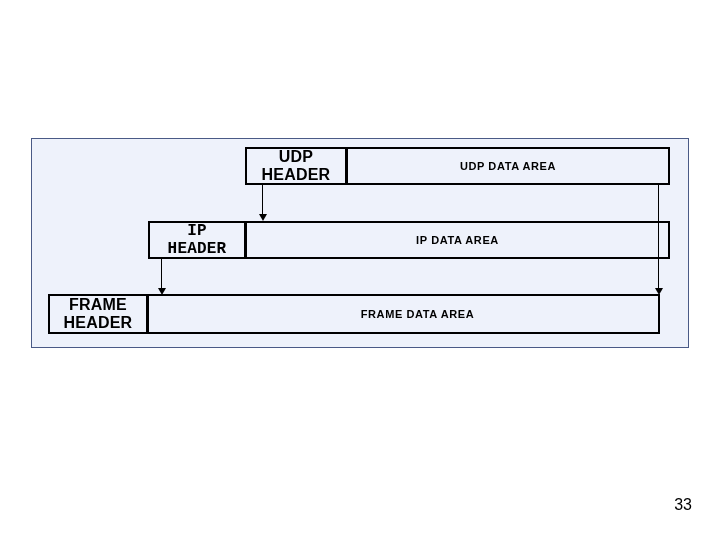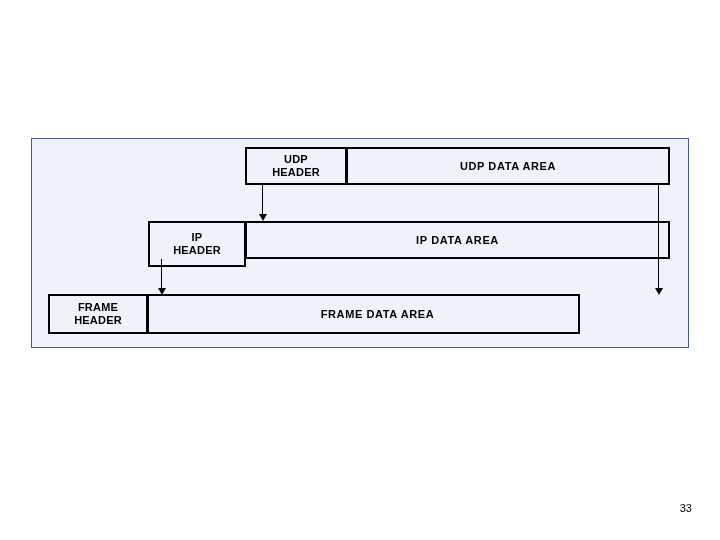--- a/index.html
+++ b/index.html
@@ -35,21 +35,21 @@
     display: flex;
     align-items: center;
     justify-content: center;
     text-align: center;
     color: #000000;
     font-weight: bold;
     line-height: 1.15;
   }
 
   .hdr {
-    font-size: 11px;
+    font-size: 16px;
     letter-spacing: 0.2px;
   }
   .area {
     font-size: 11px;
     letter-spacing: 0.6px;
     font-weight: bold;
   }
 
   
   #udp-header-box {
@@ -63,41 +63,42 @@
     top: 147px;
     width: 324px;
     height: 38px;
   }
 
   
   #ip-header-box {
     left: 148px;
     top: 221px;
     width: 98px;
-    height: 46px;
+    height: 38px;
+    font-family: Liberation Mono, monospace;
   }
   #ip-data-box {
     left: 245px;
     top: 221px;
     width: 425px;
     height: 38px;
     text-align: center;
   }
 
   
   #frame-header-box {
     left: 48px;
     top: 294px;
     width: 100px;
     height: 40px;
   }
   #frame-data-box {
     left: 147px;
     top: 294px;
-    width: 433px;
+    width: 513px;
     height: 40px;
     padding-left: 28px;
   }
 
   
   .arrow {
     position: absolute;
   }
   .arrow .shaft {
     position: absolute;
@@ -141,21 +142,21 @@
     height: 36px;
   }
   #arrow-ip-to-frame .shaft { height: 29px; }
   #arrow-ip-to-frame .head { top: 29px; }
 
   
   #page-number {
     position: absolute;
     right: 28px;
     bottom: 26px;
-    font-size: 11px;
+    font-size: 16px;
     color: #000000;
     text-align: right;
   }
 </style>
 </head>
 <body>
 
 <div id="diagram-panel"></div>
 
 <div class="layer-box hdr" id="udp-header-box">

